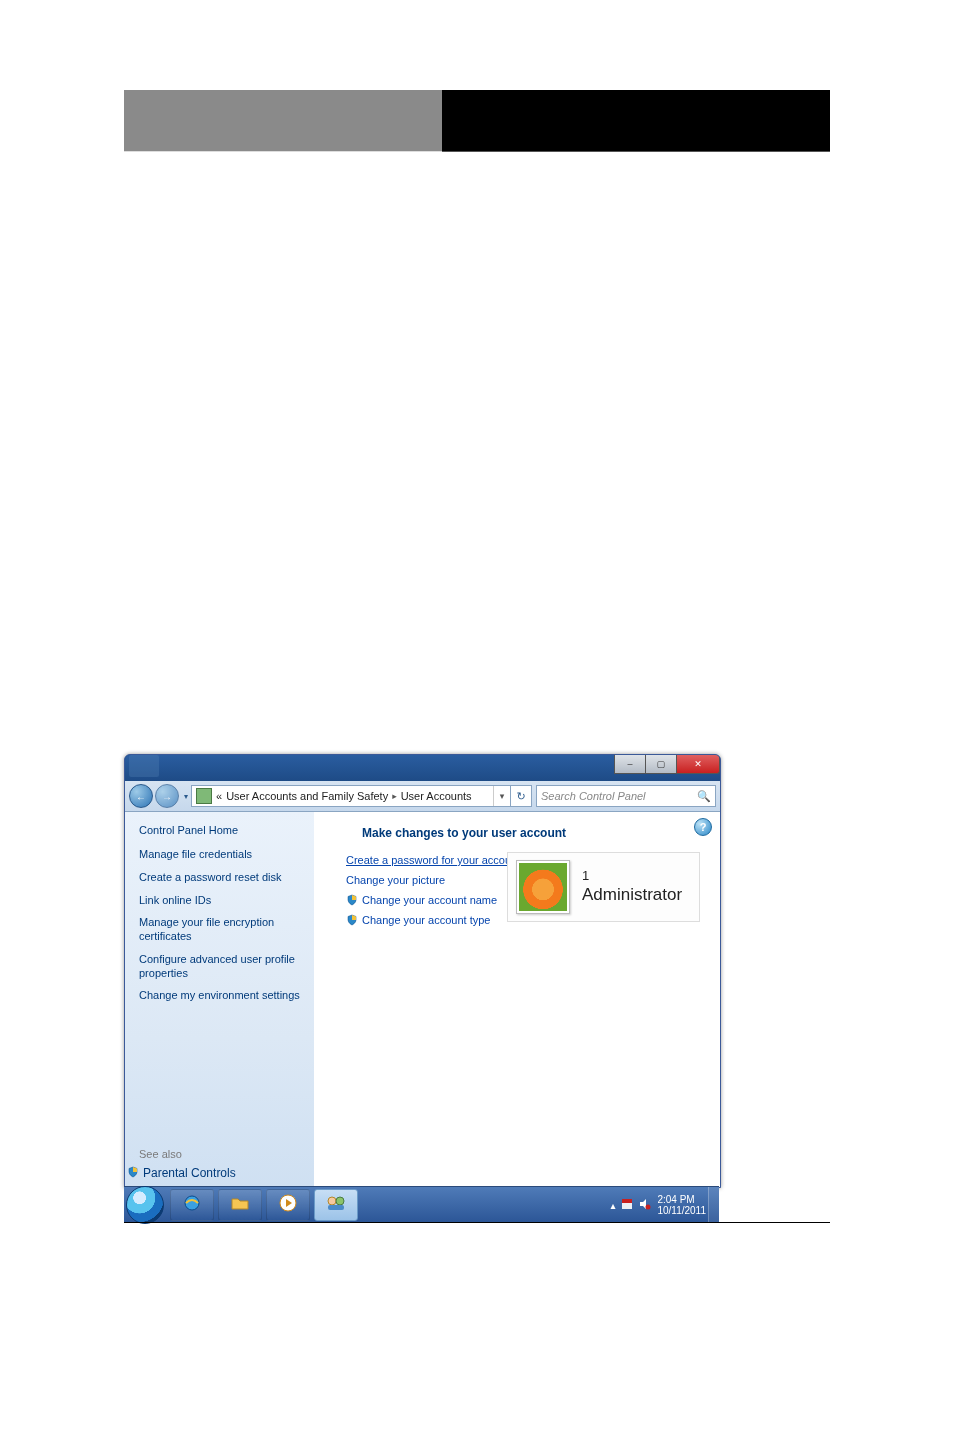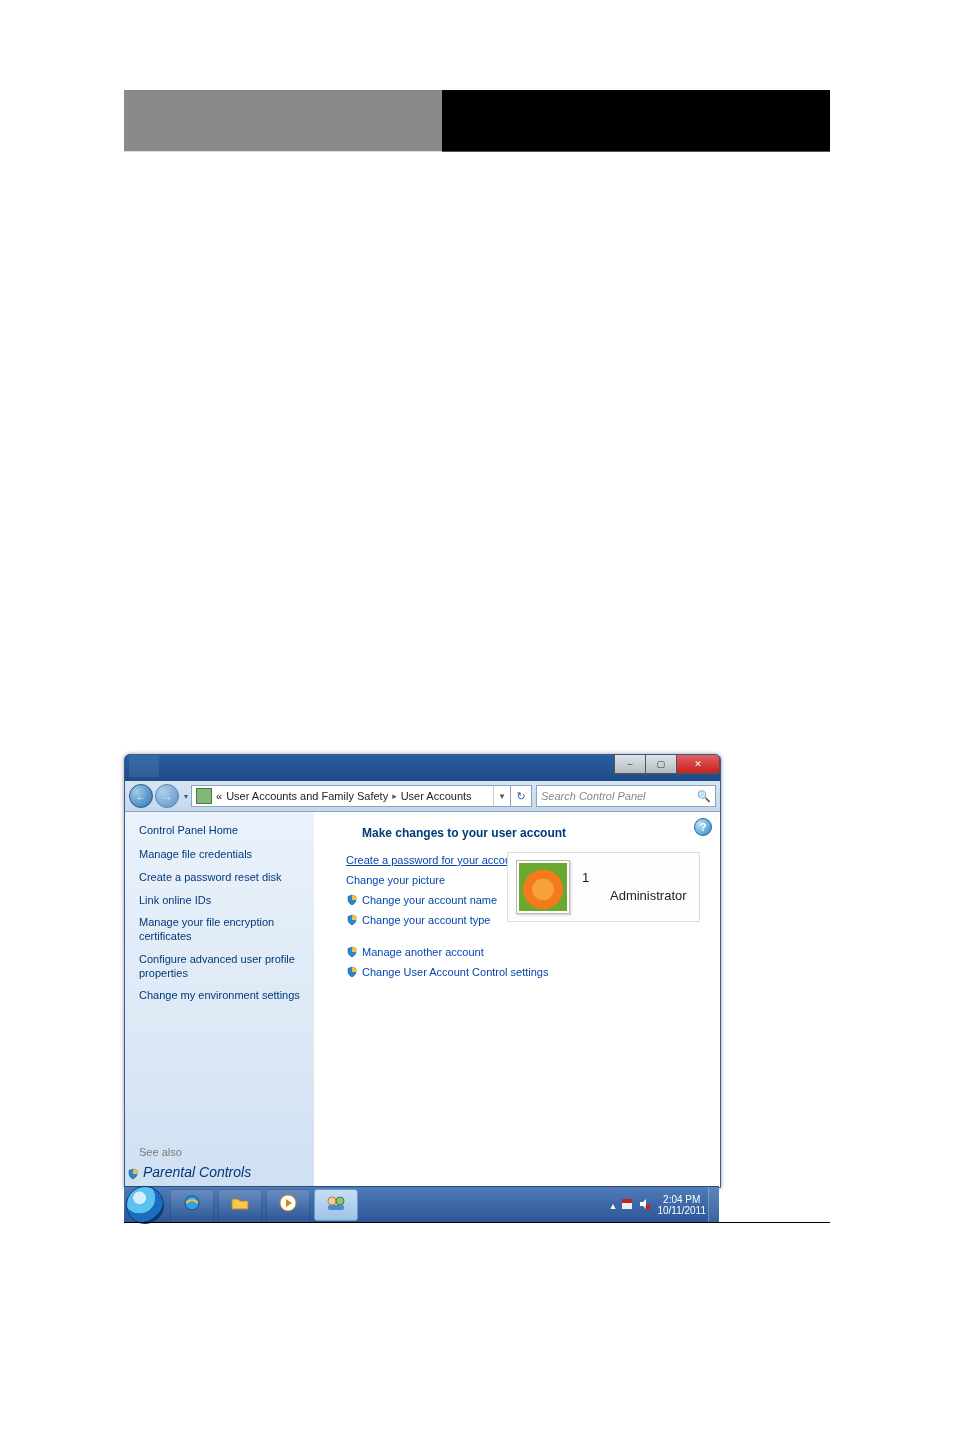--- a/index.html
+++ b/index.html
@@ -172,25 +172,24 @@
     cursor:pointer;
   }
   .sidebar .spacer { flex:1; }
   .sidebar .seealso {
     color:#7a7a7a;
     font-size:11px;
     margin-bottom:6px;
   }
   .sidebar .seealso-link {
     display:flex;
-    align-items:flex-end;
-    font-size:14px;
+    align-items:flex-start;
+    font-size:12px;
     color:#003a7a;
     margin-left:-12px;
-    font-style:italic;
   }
   .shield {
     width:12px;height:12px;margin-right:4px;
   }
   .shield svg{display:block;}
 
   
   .maincol {
     flex:1;
     padding:14px 16px 10px 18px;
@@ -242,21 +241,21 @@
     padding:2px;
     background:#fff;
     box-shadow:1px 1px 2px rgba(0,0,0,0.2);
   }
   .avatar-inner {
     width:100%;height:100%;
     background: radial-gradient(circle at 50% 55%, #f6a13a 0 30%, #f47a1c 31% 55%, #6aa82f 56% 100%);
   }
   .acct-text { margin-left:12px; line-height:1.35; }
   .acct-name { font-size:13px; color:#222; }
-  .acct-role { font-size:13px; color:#222;margin-left:28px; }
+  .acct-role { font-size:17px; color:#222; }
 
   
   .taskbar-wrap {
     position:absolute;
     top: 1186px; 
     left:124px;
     width:595px;
     height:36px;
     border-top:1px solid #2a4a7a;
     background: linear-gradient(to bottom, #4f7bb8, #2b5596);
@@ -278,21 +277,21 @@
     border:1px solid rgba(0,0,0,0.15);
   }
   .tb-btn.active {
     background: linear-gradient(to bottom, #c7def5, #9cc3e8);
     border:1px solid #6a9ac8;
   }
   .tb-spacer{flex:1;}
   .tray {
     display:flex;align-items:center;color:#fff;font-size:10px;gap:6px;padding-right:2px;
   }
-  .tray-clock{ text-align:center; line-height:1.1; }
+  .tray-clock{ text-align:left; line-height:1.1; }
   .show-desktop{width:10px;height:36px;border-left:1px solid rgba(255,255,255,0.25);background:rgba(255,255,255,0.08);}
 
   
   .underline-bar {
     position:absolute;
     top:1222px;
     left:124px;
     right:124px;
     height:1px;
     background:#000;
@@ -408,40 +407,20 @@
                   <path d="M6 1 L10 2.5 V6 C10 9 6 11 6 11 C6 11 2 9 2 6 V2.5 Z" fill="#2a88c8" stroke="#0b4a8b" stroke-width="0.5"></path>
                   <path d="M6 1 L10 2.5 V6 L6 6 Z" fill="#f2c23a"></path>
                 </svg>
             </span>
             <span>Change your account type</span>
           </div>
         </div>
 
         <div class="optgap"></div>
 
-        <div class="optlist">
-          <div class="opt">
-            <span class="shield sh">
-              <svg class="shield-svg" viewBox="0 0 12 12">
-                  <path d="M6 1 L10 2.5 V6 C10 9 6 11 6 11 C6 11 2 9 2 6 V2.5 Z" fill="#2a88c8" stroke="#0b4a8b" stroke-width="0.5"></path>
-                  <path d="M6 1 L10 2.5 V6 L6 6 Z" fill="#f2c23a"></path>
-                </svg>
-            </span>
-            <span>Manage another account</span>
-          </div>
-          <div class="opt">
-            <span class="shield sh">
-              <svg class="shield-svg" viewBox="0 0 12 12">
-                  <path d="M6 1 L10 2.5 V6 C10 9 6 11 6 11 C6 11 2 9 2 6 V2.5 Z" fill="#2a88c8" stroke="#0b4a8b" stroke-width="0.5"></path>
-                  <path d="M6 1 L10 2.5 V6 L6 6 Z" fill="#f2c23a"></path>
-                </svg>
-            </span>
-            <span>Change User Account Control settings</span>
-          </div>
-        </div>
 
         <div class="account-tile">
           <div class="avatar-outer">
             <div class="avatar-inner"></div>
           </div>
           <div class="acct-text">
             <div class="acct-name">1</div>
             <div class="acct-role">Administrator</div>
           </div>
         </div>

